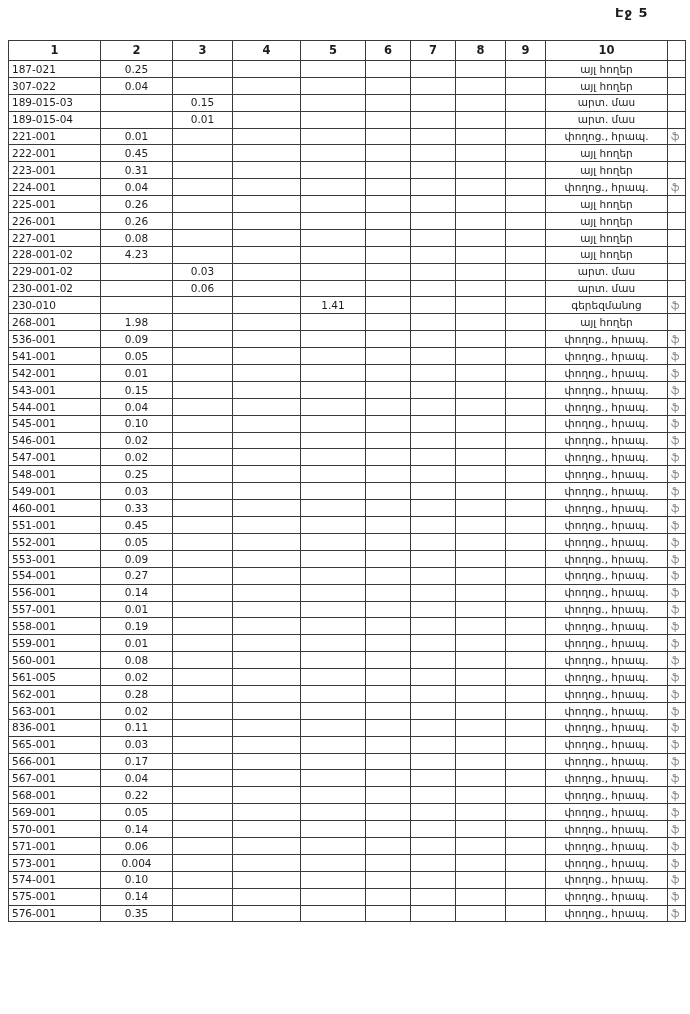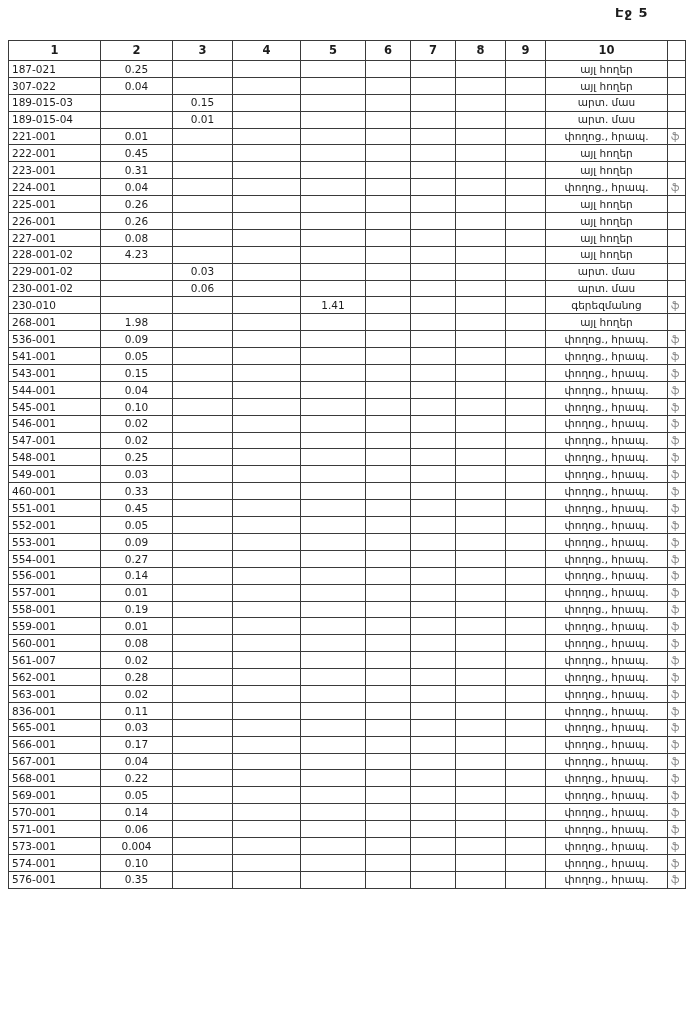--- a/index.html
+++ b/index.html
@@ -325,20 +325,33 @@
           <td class="num"></td>
           <td class="num"></td>
           <td class="num"></td>
           <td class="num"></td>
           <td class="num"></td>
           <td class="num"></td>
           <td class="land">փողոց., հրապ.</td>
           <td class="mark">ֆ</td>
         </tr>
         <tr>
+          <td class="code">542-001</td>
+          <td class="num">0.01</td>
+          <td class="num"></td>
+          <td class="num"></td>
+          <td class="num"></td>
+          <td class="num"></td>
+          <td class="num"></td>
+          <td class="num"></td>
+          <td class="num"></td>
+          <td class="land">փողոց., հրապ.</td>
+          <td class="mark">ֆ</td>
+        </tr>
+        <tr>
           <td class="code">543-001</td>
           <td class="num">0.15</td>
           <td class="num"></td>
           <td class="num"></td>
           <td class="num"></td>
           <td class="num"></td>
           <td class="num"></td>
           <td class="num"></td>
           <td class="num"></td>
           <td class="land">փողոց., հրապ.</td>
@@ -546,21 +559,21 @@
           <td class="num"></td>
           <td class="num"></td>
           <td class="num"></td>
           <td class="num"></td>
           <td class="num"></td>
           <td class="num"></td>
           <td class="land">փողոց., հրապ.</td>
           <td class="mark">ֆ</td>
         </tr>
         <tr>
-          <td class="code">561-007</td>
+          <td class="code">561-005</td>
           <td class="num">0.02</td>
           <td class="num"></td>
           <td class="num"></td>
           <td class="num"></td>
           <td class="num"></td>
           <td class="num"></td>
           <td class="num"></td>
           <td class="num"></td>
           <td class="land">փողոց., հրապ.</td>
           <td class="mark">ֆ</td>
@@ -704,20 +717,33 @@
           <td class="num"></td>
           <td class="num"></td>
           <td class="num"></td>
           <td class="num"></td>
           <td class="land">փողոց., հրապ.</td>
           <td class="mark">ֆ</td>
         </tr>
         <tr>
           <td class="code">574-001</td>
           <td class="num">0.10</td>
+          <td class="num"></td>
+          <td class="num"></td>
+          <td class="num"></td>
+          <td class="num"></td>
+          <td class="num"></td>
+          <td class="num"></td>
+          <td class="num"></td>
+          <td class="land">փողոց., հրապ.</td>
+          <td class="mark">ֆ</td>
+        </tr>
+        <tr>
+          <td class="code">575-001</td>
+          <td class="num">0.14</td>
           <td class="num"></td>
           <td class="num"></td>
           <td class="num"></td>
           <td class="num"></td>
           <td class="num"></td>
           <td class="num"></td>
           <td class="num"></td>
           <td class="land">փողոց., հրապ.</td>
           <td class="mark">ֆ</td>
         </tr>

